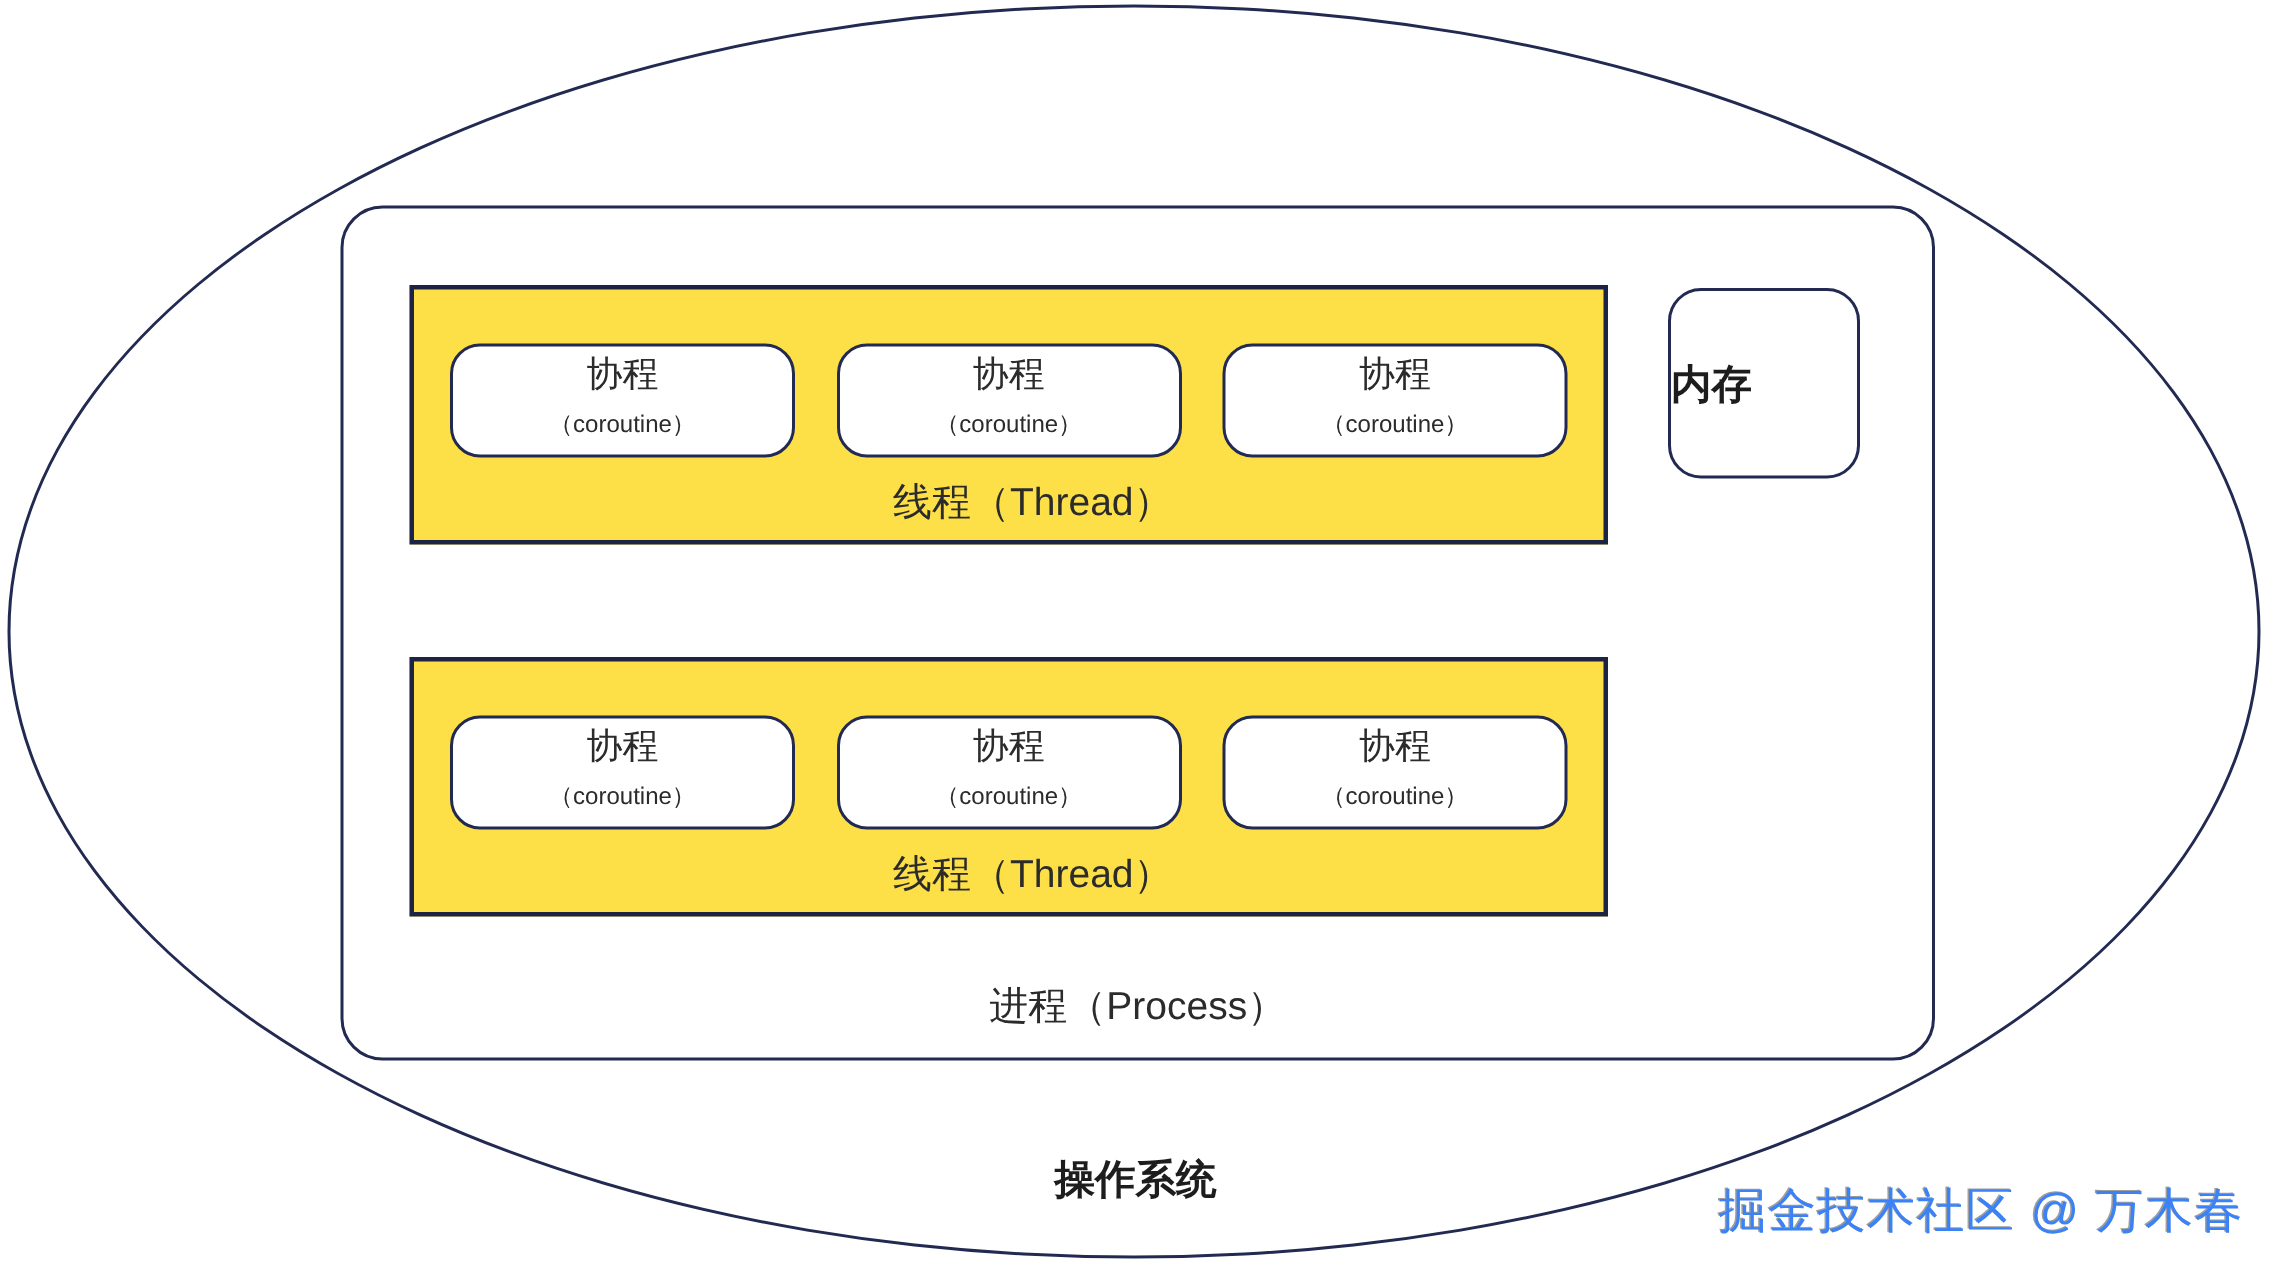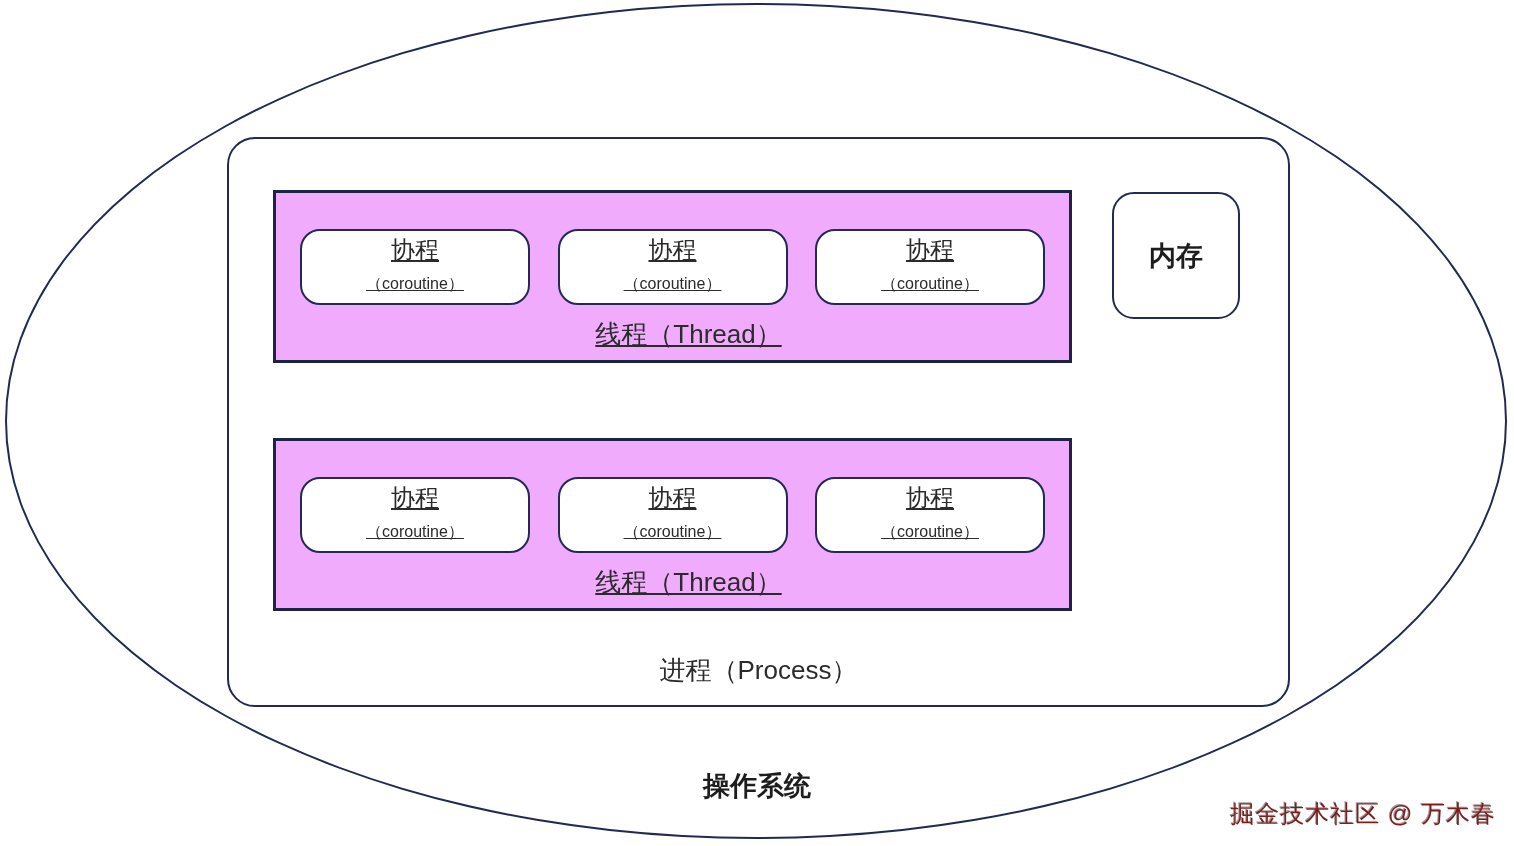--- a/index.html
+++ b/index.html
@@ -49,24 +49,23 @@
     color: #2b2b2b;
   }
   
   .thread-box {
     position: absolute;
     left: 273px;
     width: 799px;
     height: 173px;
     border: 3px solid #1c2344;
     box-sizing: border-box;
-    background: #f0abfc;
+    background: #fde047;
     display: flex;
     flex-direction: column;
-    text-decoration: underline;
   }
   .thread-box.t1 { top: 190px; }
   .thread-box.t2 { top: 438px; }
   .coroutine-row {
     display: flex;
     justify-content: space-between;
     padding: 36px 24px 0 24px;
   }
   .coroutine {
     width: 230px;
@@ -101,43 +100,43 @@
   }
   .resource {
     width: 128px;
     height: 127px;
     border: 2px solid #222a52;
     border-radius: 22px;
     box-sizing: border-box;
     background: #ffffff;
     display: flex;
     align-items: center;
-    justify-content: center;
+    justify-content: flex-start;
     font-size: 27px;
     font-weight: bold;
     color: #1d1d1d;
   }
   
   .os-label {
     position: absolute;
     left: 0;
     top: 768px;
     width: 1514px;
     text-align: center;
     font-size: 27px;
     font-weight: bold;
     color: #1d1d1d;
   }
   
   .watermark {
     position: absolute;
     right: 18px;
     bottom: 16px;
-    font-size: 24px;
-    color: #7f1d1d;
+    font-size: 32px;
+    color: #3b82f6;
     text-shadow: -1px -1px 0 #9e9e9e, 1px 1px 0 #ffffff;
     letter-spacing: 1px;
     text-align: center;
   }
 </style>
 </head>
 <body>
 
 <div class="canvas">
 

